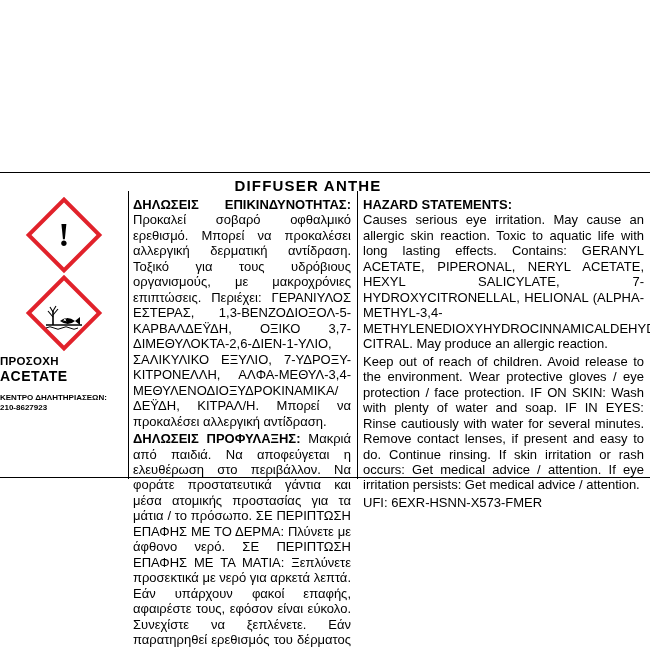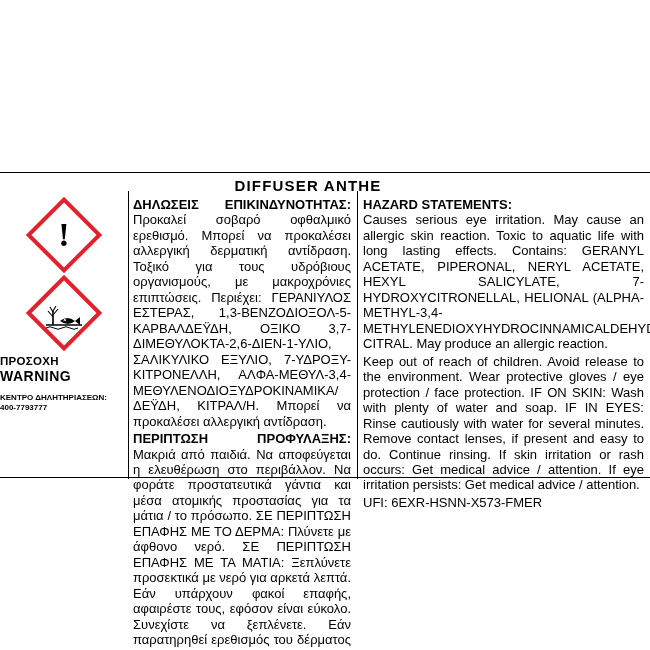--- a/index.html
+++ b/index.html
@@ -174,36 +174,36 @@
 
         <path d="M34 46 q7 -6 15 0 q-7 6 -15 0 z" fill="#000"></path>
         <path d="M49 46 l5 -4 l0 8 z" fill="#000"></path>
         <line x1="37.5" y1="43.6" x2="40" y2="46.2" stroke="#fff" stroke-width="1"></line>
         <line x1="40" y1="43.6" x2="37.5" y2="46.2" stroke="#fff" stroke-width="1"></line>
       </svg>
     </div>
 
     <div id="signal">
       <div class="gr">ΠΡΟΣΟΧΗ</div>
-      <div class="en">WARNING</div>
+      <div class="en">ACETATE</div>
     </div>
 
     <div id="poison">
       <div>ΚΕΝΤΡΟ ΔΗΛΗΤΗΡΙΑΣΕΩΝ:</div>
-      <div>400-7793777</div>
+      <div>210-8627923</div>
     </div>
   </div>
 
   <div class="col" id="colgr">
     <p class="blk">
       <span class="hd">ΔΗΛΩΣΕΙΣ ΕΠΙΚΙΝΔΥΝΟΤΗΤΑΣ:</span>
       <span>Προκαλεί σοβαρό οφθαλμικό ερεθισμό. Μπορεί να προκαλέσει αλλεργική δερματική αντίδραση. Τοξικό για τους υδρόβιους οργανισμούς, με μακροχρόνιες επιπτώσεις. Περιέχει: ΓΕΡΑΝΙΥΛΟΣ ΕΣΤΕΡΑΣ, 1,3-ΒΕΝΖΟΔΙΟΞΟΛ-5-ΚΑΡΒΑΛΔΕΫΔΗ, ΟΞΙΚΟ 3,7-ΔΙΜΕΘΥΛΟΚΤΑ-2,6-ΔΙΕΝ-1-ΥΛΙΟ, ΣΑΛΙΚΥΛΙΚΟ ΕΞΥΛΙΟ, 7-ΥΔΡΟΞΥ-ΚΙΤΡΟΝΕΛΛΗ, ΑΛΦΑ-ΜΕΘΥΛ-3,4-ΜΕΘΥΛΕΝΟΔΙΟΞΥΔΡΟΚΙΝΑΜΙΚΑ/ΔΕΫΔΗ, ΚΙΤΡΑΛ/Η. Μπορεί να προκαλέσει αλλεργική αντίδραση.</span>
     </p>
     <p class="blk">
-      <span class="hd">ΠΕΡΙΠΤΩΣΗ ΠΡΟΦΥΛΑΞΗΣ:</span>
+      <span class="hd">ΔΗΛΩΣΕΙΣ ΠΡΟΦΥΛΑΞΗΣ:</span>
       <span>Μακριά από παιδιά. Να αποφεύγεται η ελευθέρωση στο περιβάλλον. Να φοράτε προστατευτικά γάντια και μέσα ατομικής προστασίας για τα μάτια / το πρόσωπο. ΣΕ ΠΕΡΙΠΤΩΣΗ ΕΠΑΦΗΣ ΜΕ ΤΟ ΔΕΡΜΑ: Πλύνετε με άφθονο νερό. ΣΕ ΠΕΡΙΠΤΩΣΗ ΕΠΑΦΗΣ ΜΕ ΤΑ ΜΑΤΙΑ: Ξεπλύνετε προσεκτικά με νερό για αρκετά λεπτά. Εάν υπάρχουν φακοί επαφής, αφαιρέστε τους, εφόσον είναι εύκολο. Συνεχίστε να ξεπλένετε. Εάν παρατηρηθεί ερεθισμός του δέρματος ή εμφανιστεί εξάνθημα: Συμβουλευθείτε / Επισκεφθείτε γιατρό. Εάν δεν υποχωρεί ο οφθαλμικός ερεθισμός: Συμβουλευθείτε / Επισκεφθείτε γιατρό.</span>
     </p>
   </div>
 
   <div class="col" id="colen">
     <p class="blk tight">
       <span class="hd">HAZARD STATEMENTS:</span>
     </p>
     <p class="blk">
       <span>Causes serious eye irritation. May cause an allergic skin reaction. Toxic to aquatic life with long lasting effects. Contains: GERANYL ACETATE, PIPERONAL, NERYL ACETATE, HEXYL SALICYLATE, 7-HYDROXYCITRONELLAL, HELIONAL (ALPHA-METHYL-3,4-METHYLENEDIOXYHYDROCINNAMICALDEHYDE), CITRAL. May produce an allergic reaction.</span>

